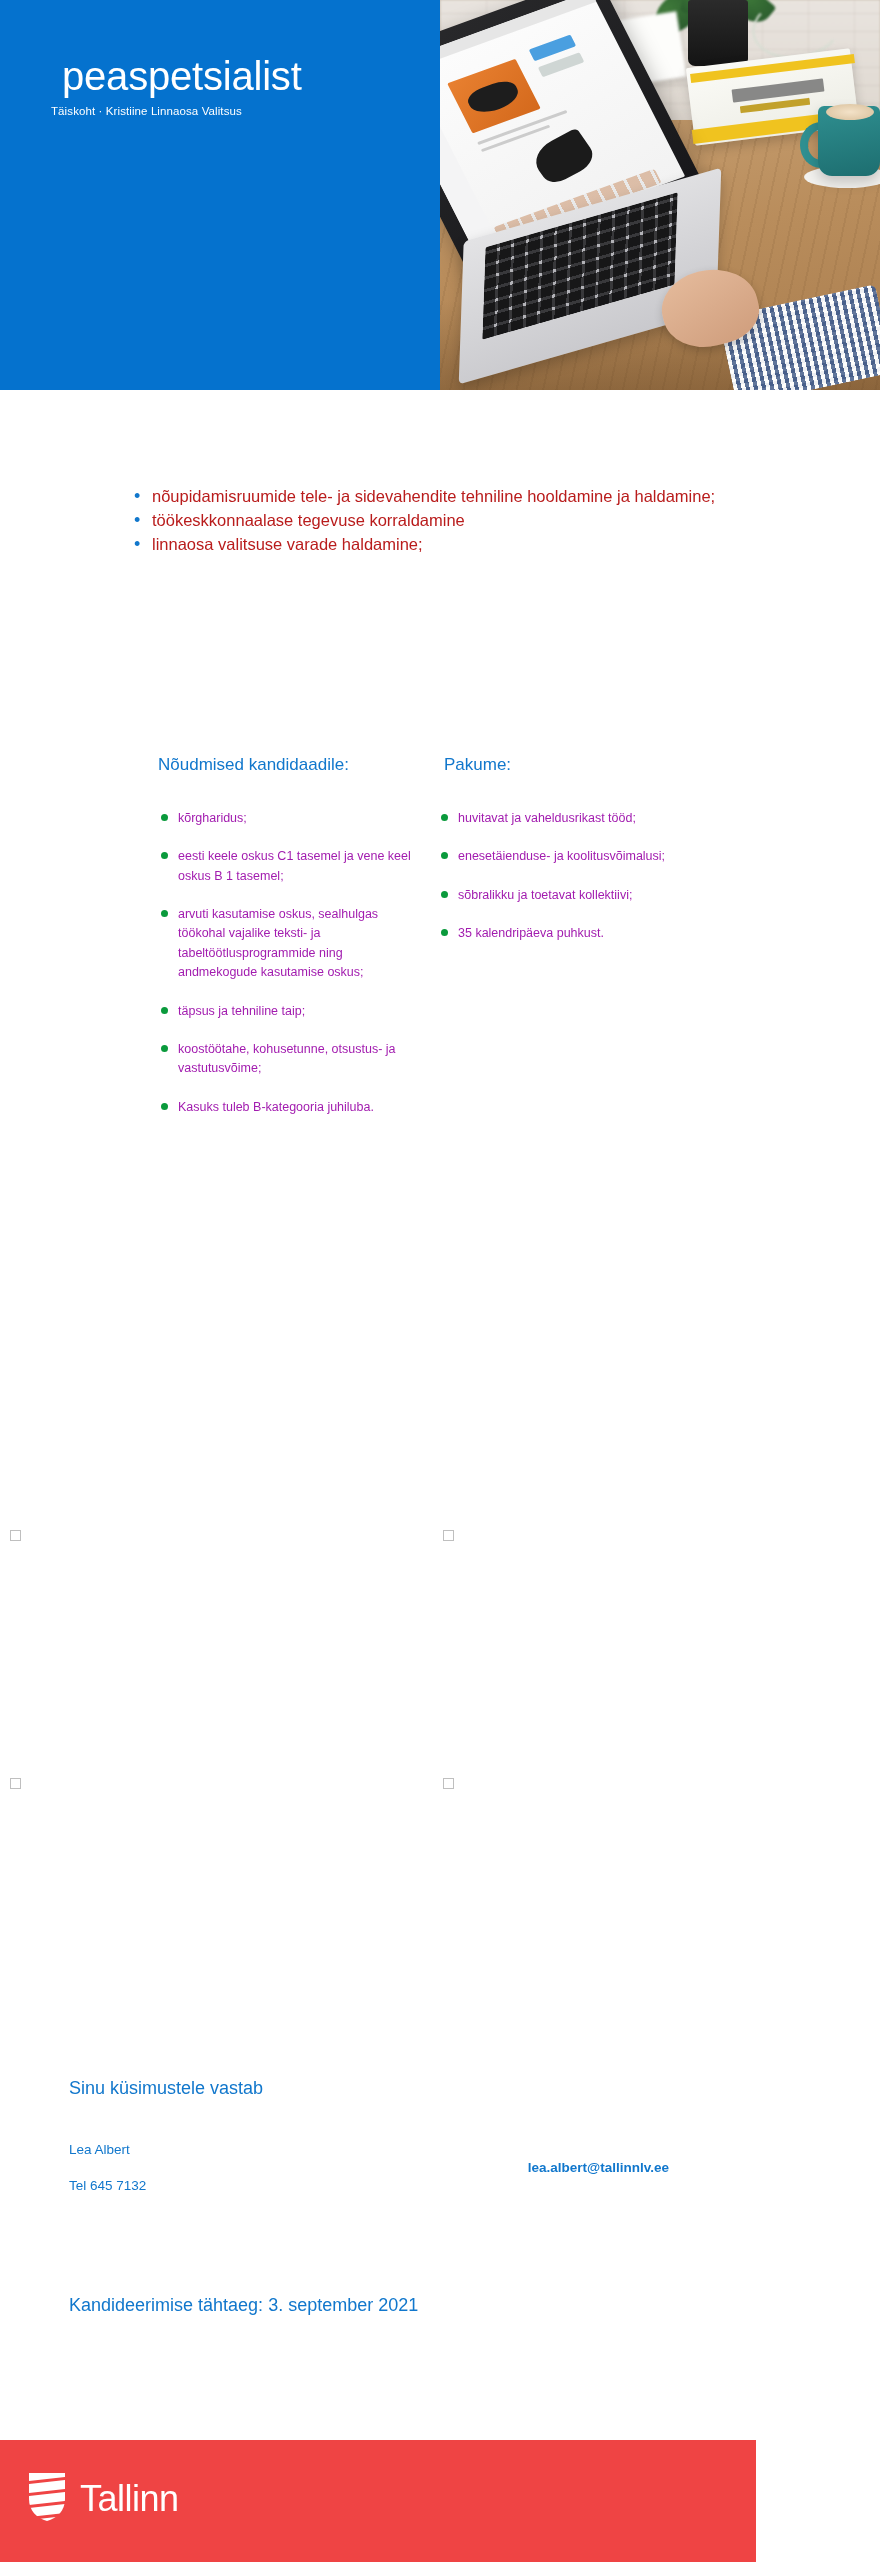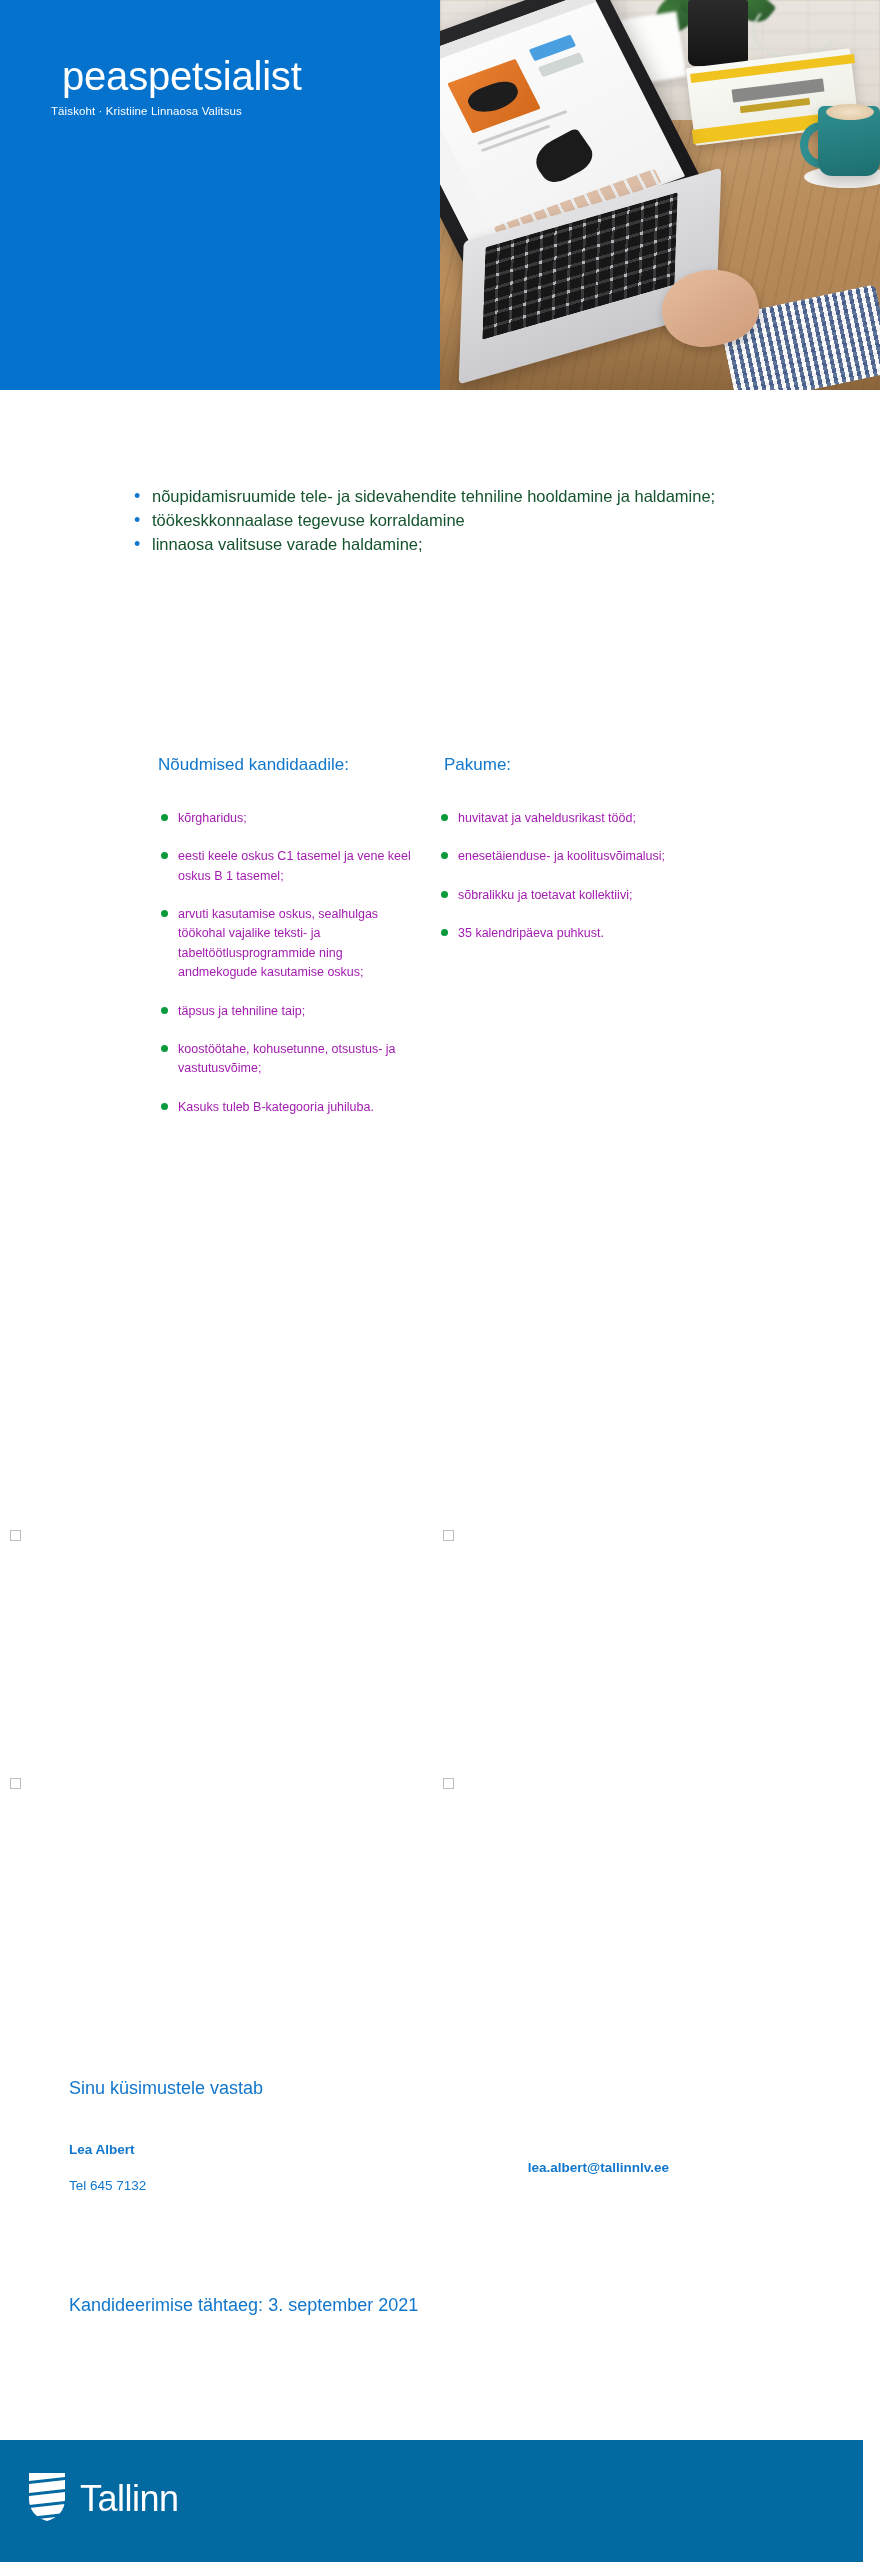--- a/index.html
+++ b/index.html
@@ -234,21 +234,21 @@
     margin: 25px 0 0 0;
     padding: 0;
     list-style: none;
     width: 620px;
     margin-left: 130px;
   }
   .tasks-list li {
     position: relative;
     padding-left: 22px;
     font-size: 16.5px;
-    color: #14532d;
+    color: #b91c1c;
     line-height: 1.38;
     text-align: justify;
     margin-bottom: 1px;
   }
   .tasks-list li::before {
     content: "•";
     position: absolute;
     left: 4px;
     top: -1px;
     font-size: 18px;
@@ -325,21 +325,21 @@
   }
   .contact-heading {
     margin: 0 0 42px 0;
     font-size: 18px;
     font-weight: 400;
     color: #1177CC;
   }
   .contact-name {
     margin: 0;
     font-size: 13.5px;
-    font-weight: 700;
+    font-weight: 400;
     color: #1177CC;
     line-height: 1.32;
   }
   .contact-email {
     margin: 0;
     font-size: 13.5px;
     font-weight: 700;
     color: #1177CC;
     line-height: 1.32;
     text-align: right;
@@ -359,23 +359,23 @@
     font-size: 18px;
     font-weight: 400;
     color: #1177CC;
   }
 
   
   .footer {
     position: absolute;
     left: 0;
     top: 2440px;
-    width: 863px;
+    width: 756px;
     height: 122px;
-    background: #0369a1;
+    background: #ef4444;
   }
   .footer-logo {
     position: absolute;
     left: 27px;
     top: 31px;
     display: flex;
     align-items: center;
     gap: 13px;
   }
   .footer-logo-text {

